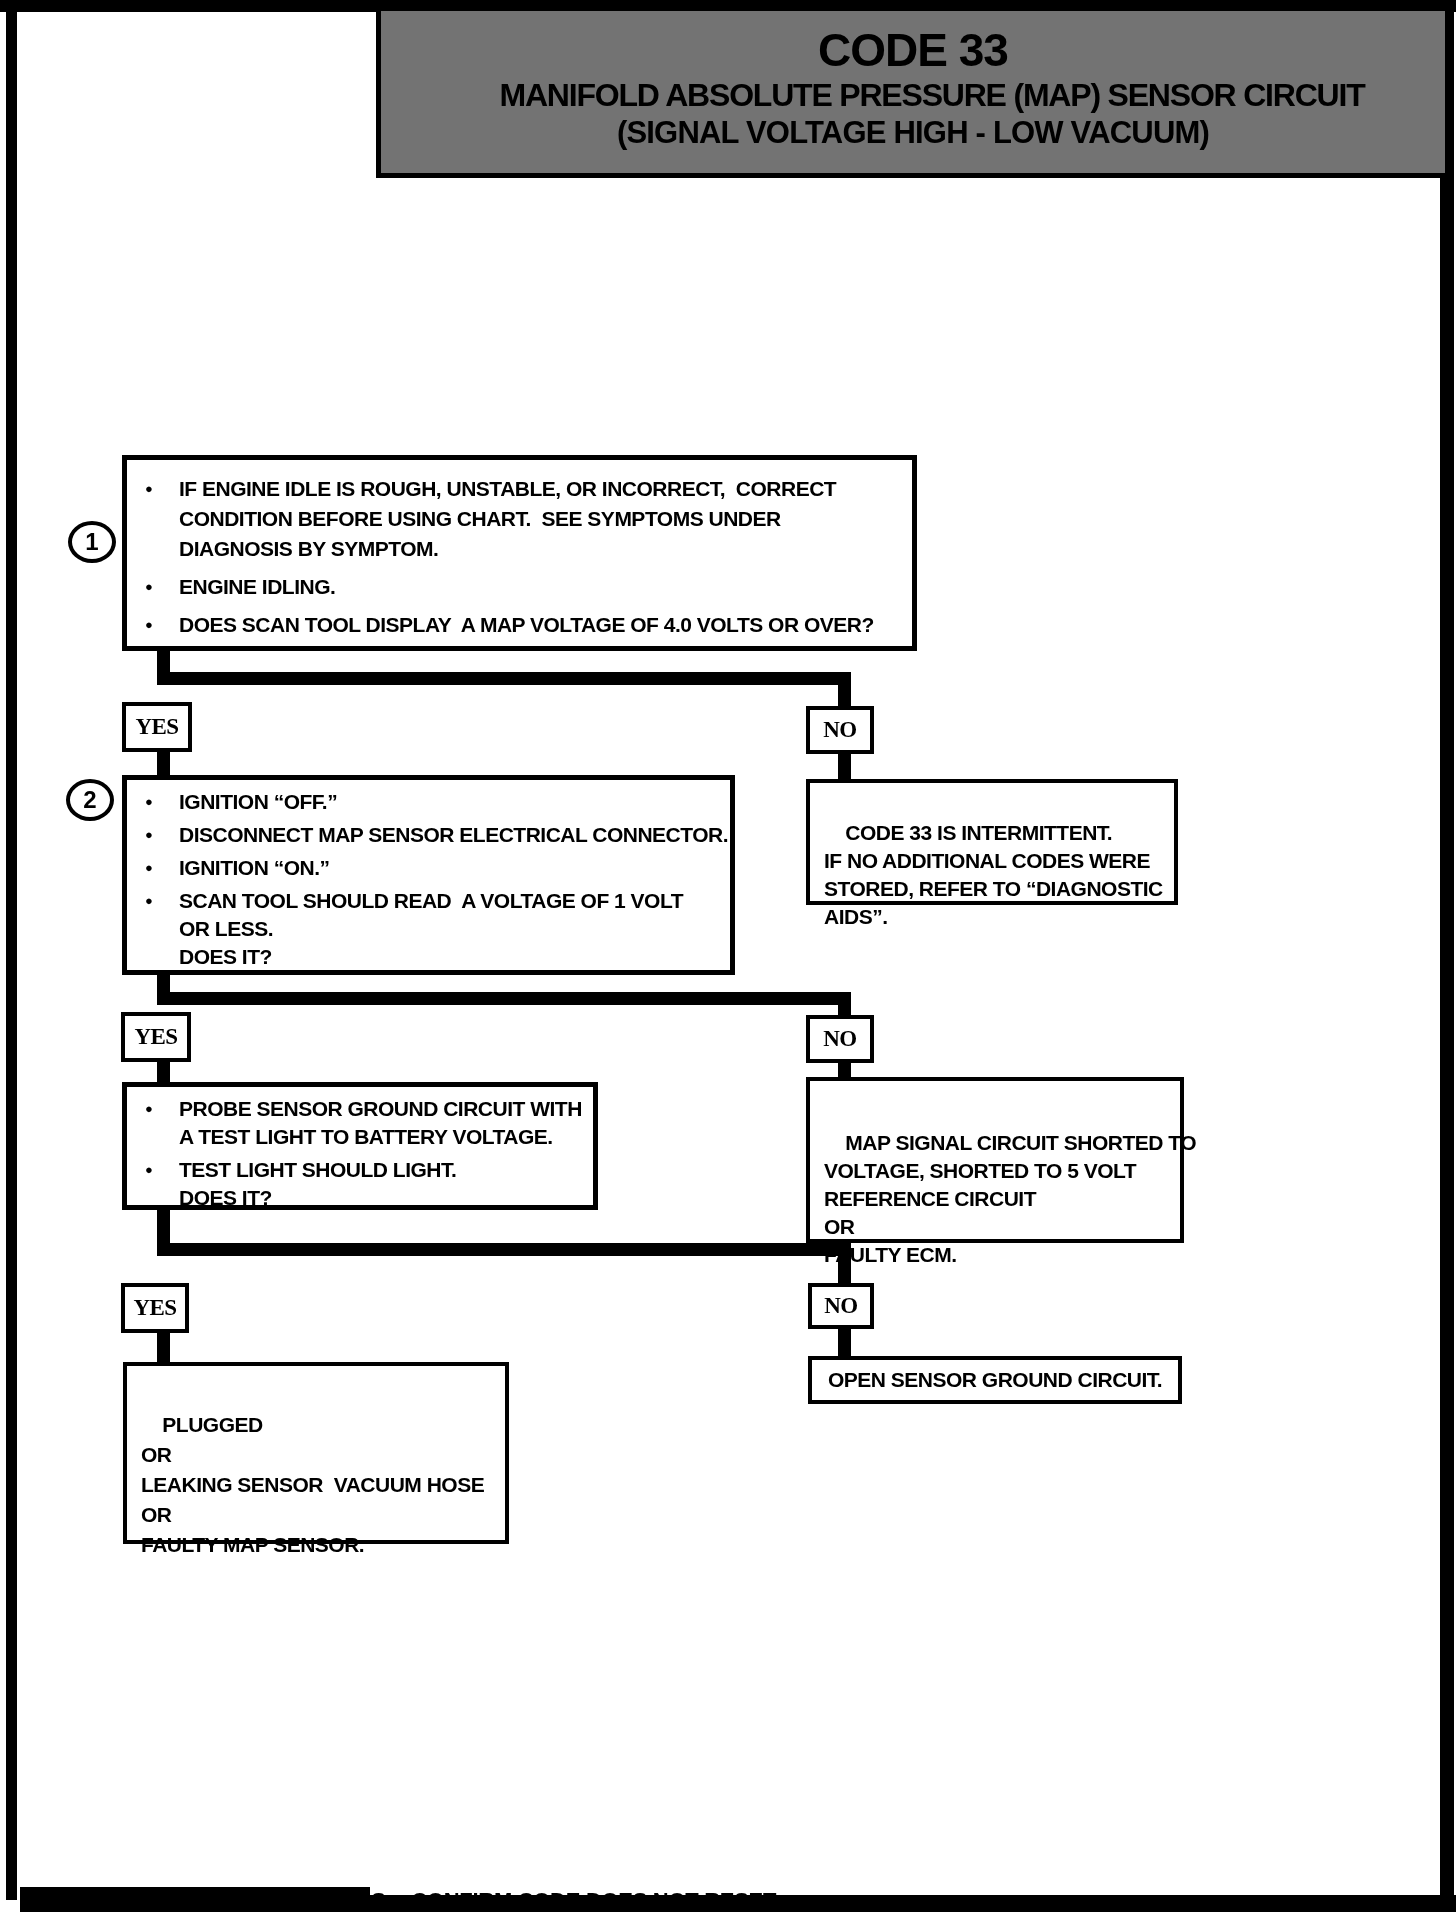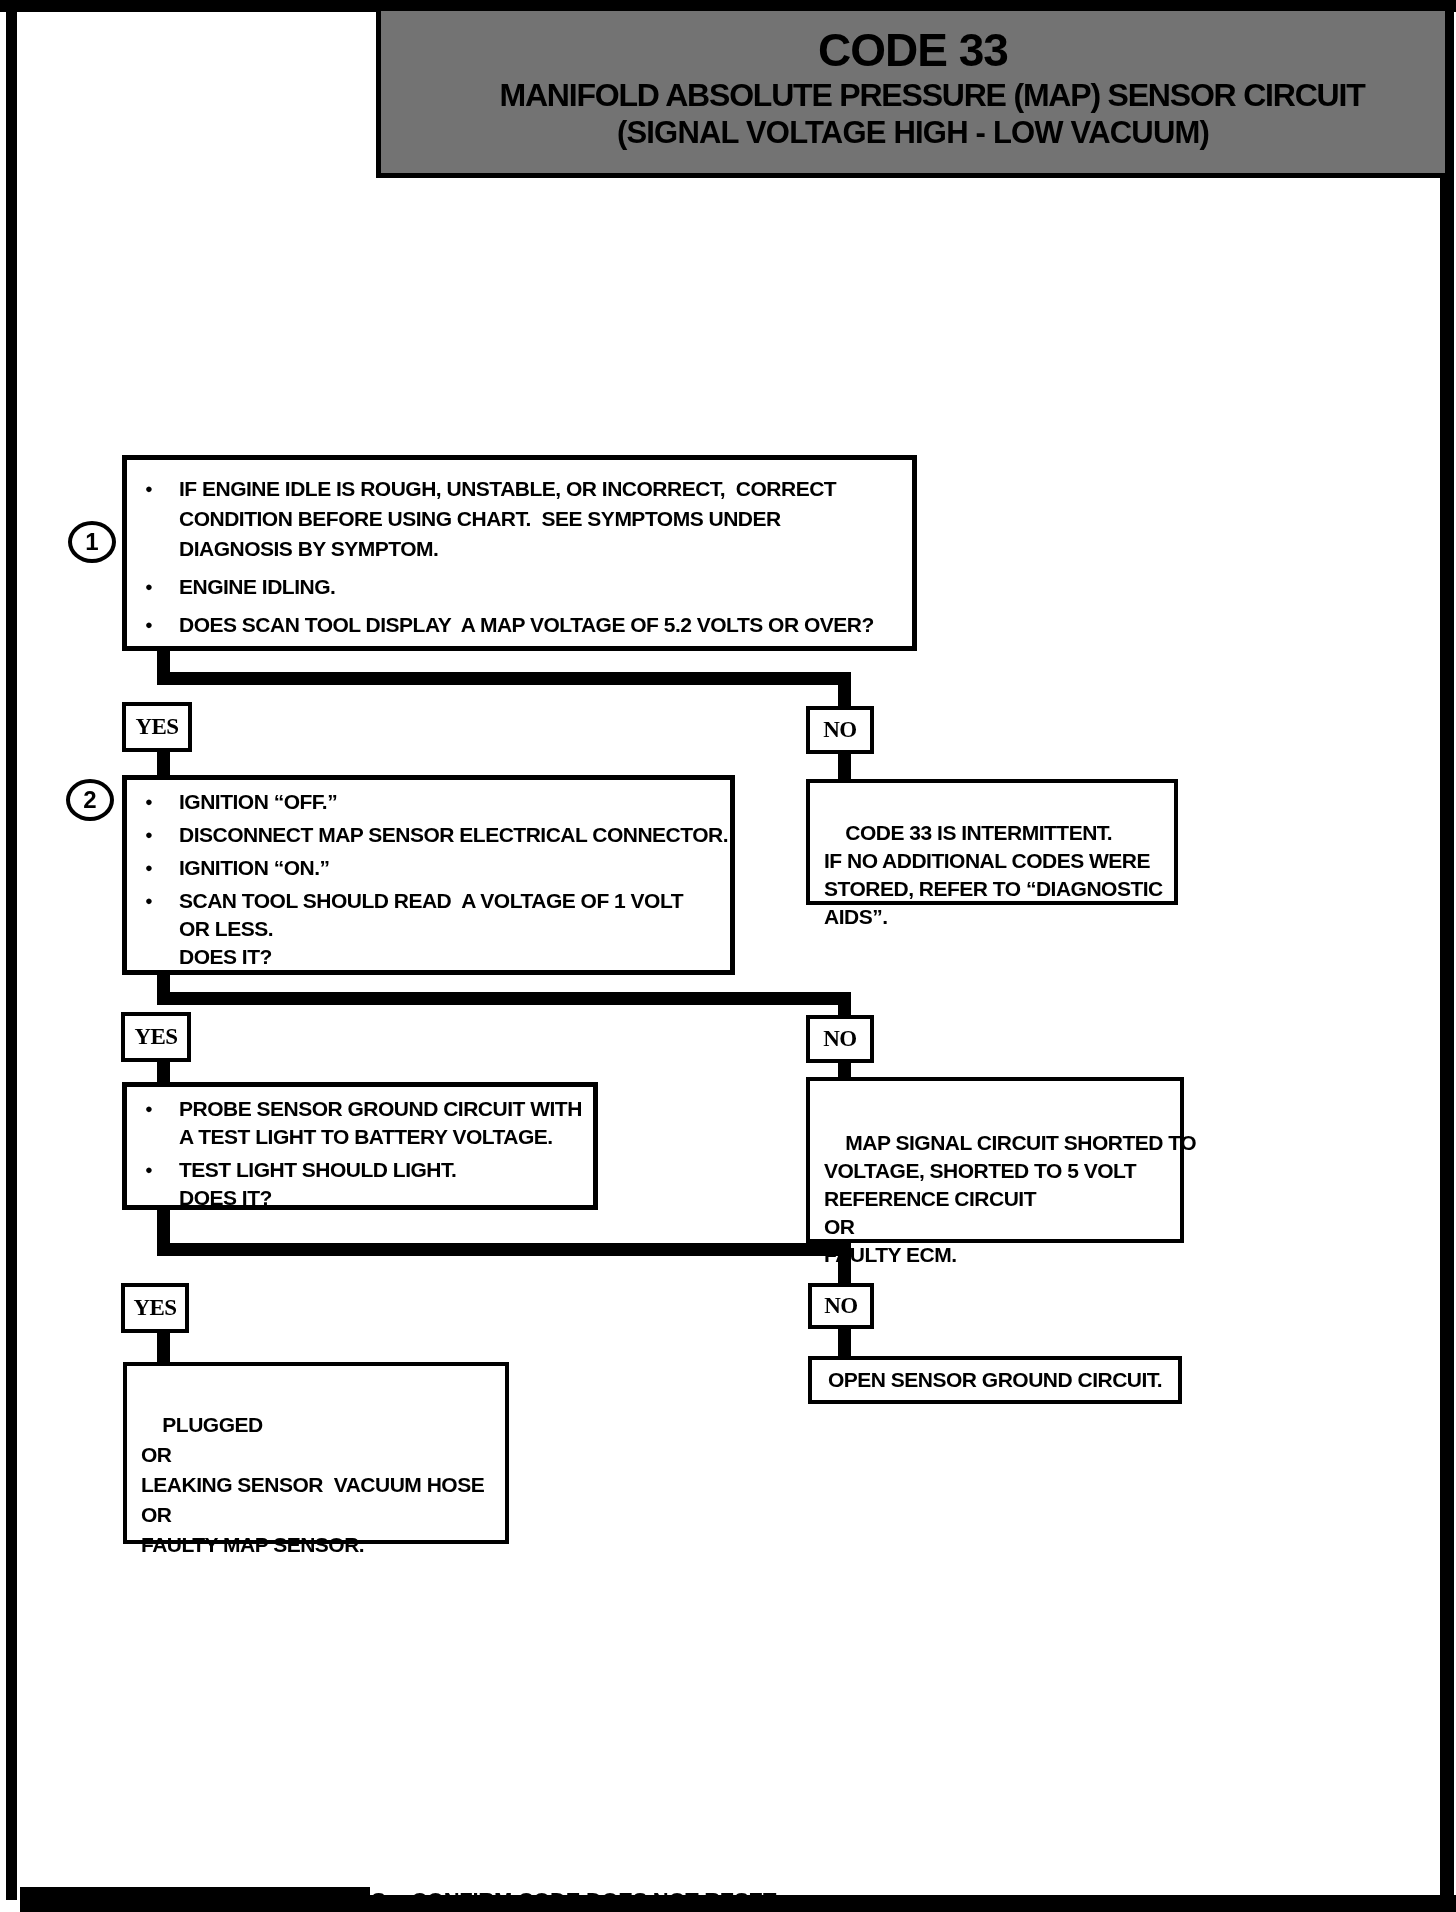--- a/index.html
+++ b/index.html
@@ -77,21 +77,21 @@
         <span class="b-text">IF ENGINE IDLE IS ROUGH, UNSTABLE, OR INCORRECT,  CORRECT
 CONDITION BEFORE USING CHART.  SEE SYMPTOMS UNDER
 DIAGNOSIS BY SYMPTOM.</span>
       </div>
       <div class="b-row">
         <span class="b-glyph">●</span>
         <span class="b-text">ENGINE IDLING.</span>
       </div>
       <div class="b-row">
         <span class="b-glyph">●</span>
-        <span class="b-text">DOES SCAN TOOL DISPLAY  A MAP VOLTAGE OF 5.2 VOLTS OR OVER?</span>
+        <span class="b-text">DOES SCAN TOOL DISPLAY  A MAP VOLTAGE OF 4.0 VOLTS OR OVER?</span>
       </div>
     </div>
   </div>
 
   <div class="bar" style="left:157px;top:651px;width:13px;height:21px;"></div>
   <div class="bar" style="left:157px;top:672px;width:694px;height:13px;"></div>
   <div class="bar" style="left:838px;top:685px;width:13px;height:21px;"></div>
 
   <div class="yn" style="left:122px;top:702px;width:70px;height:50px;">
     <span>YES</span>

